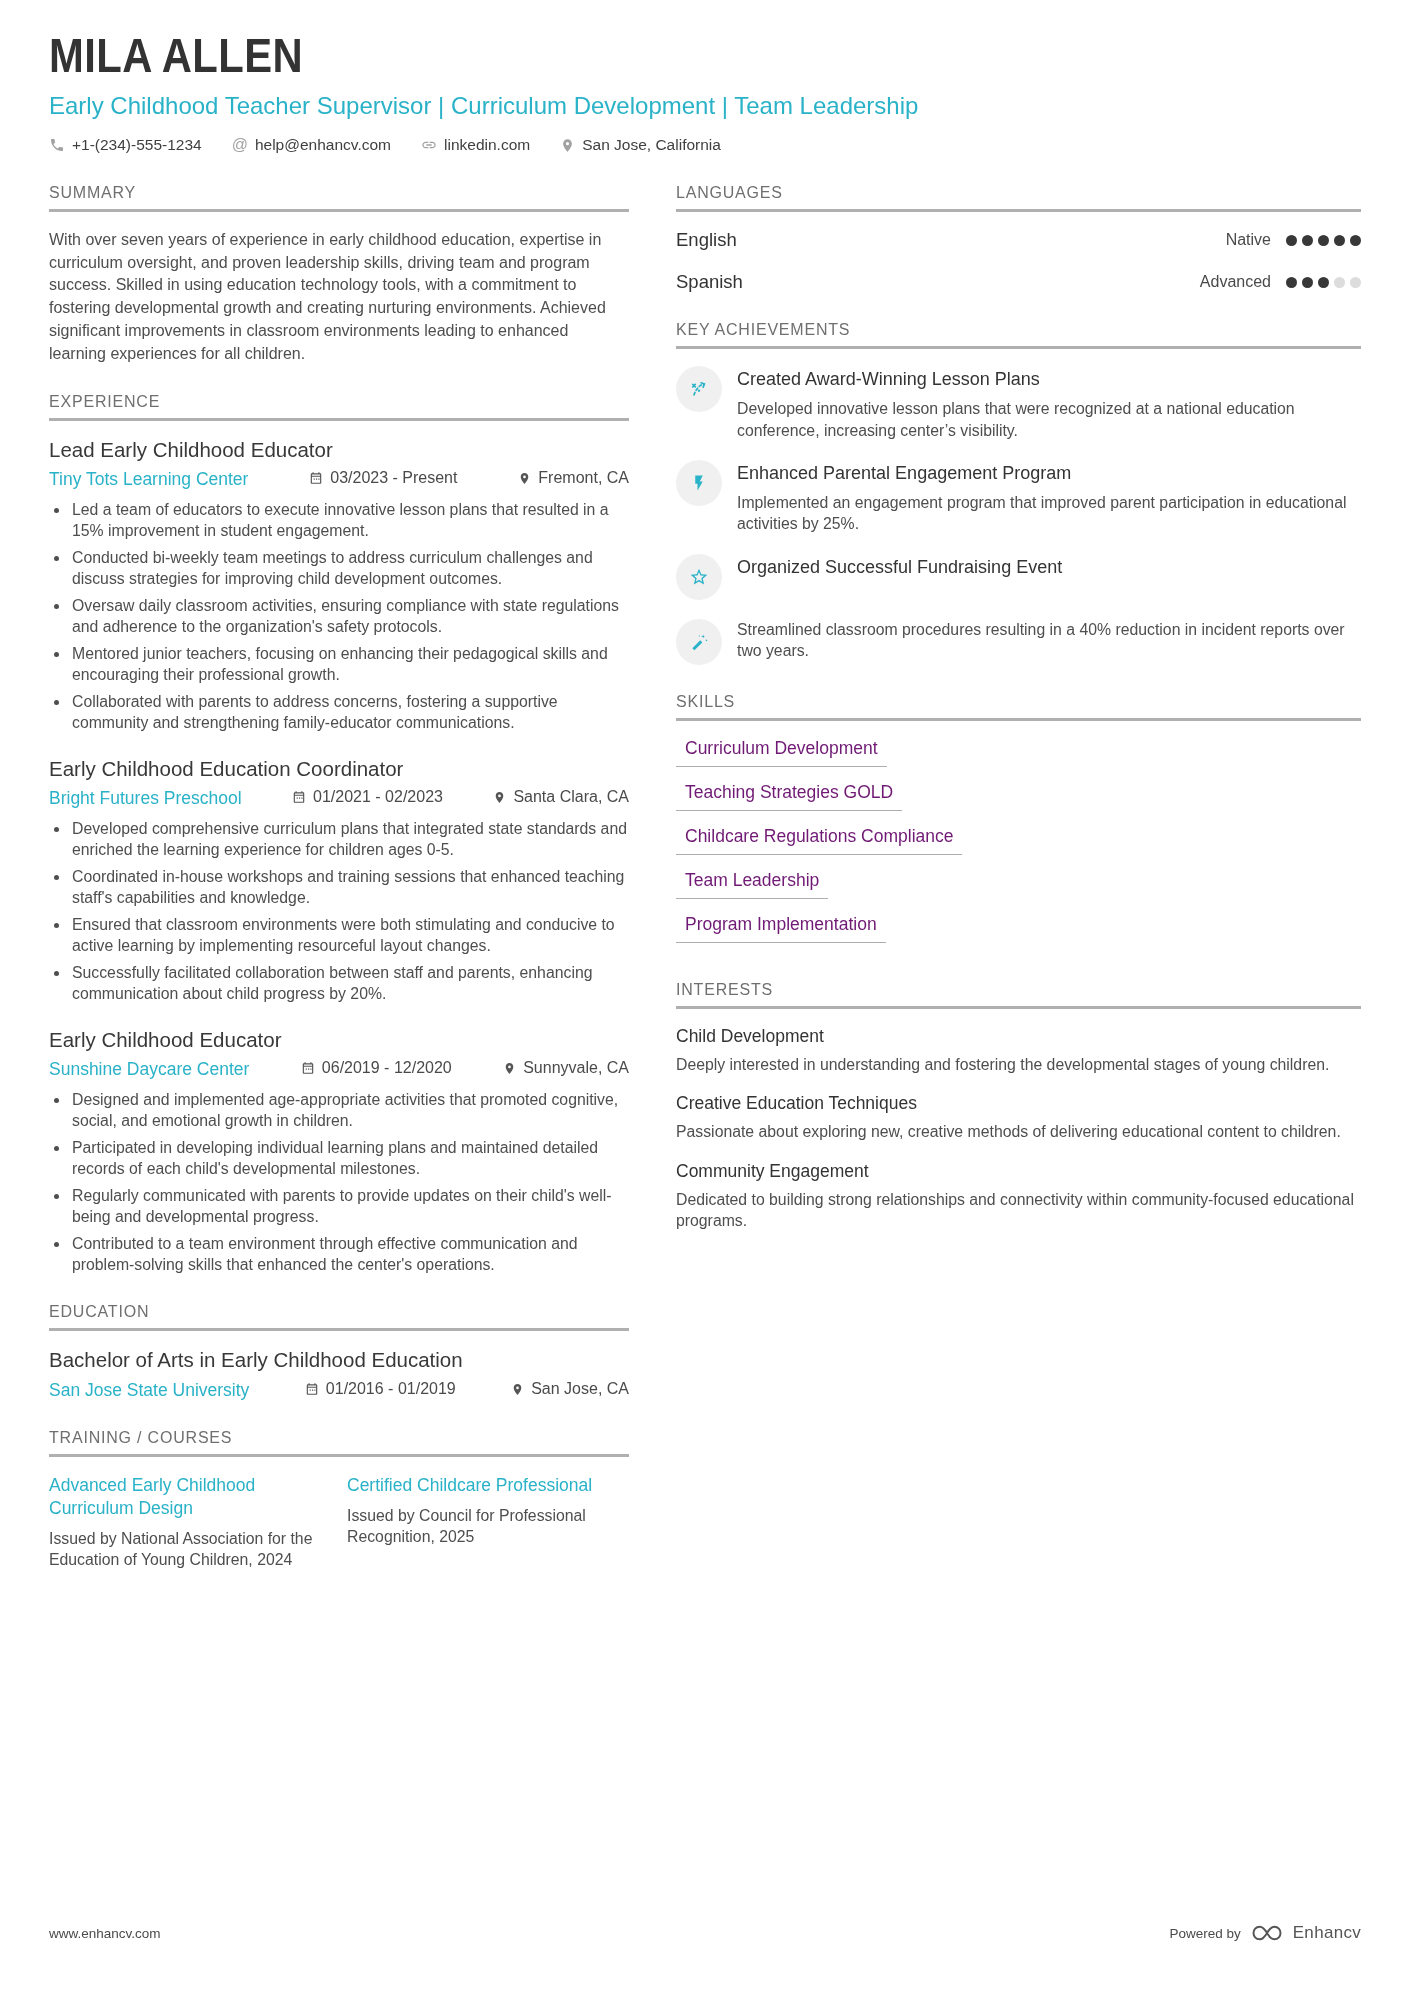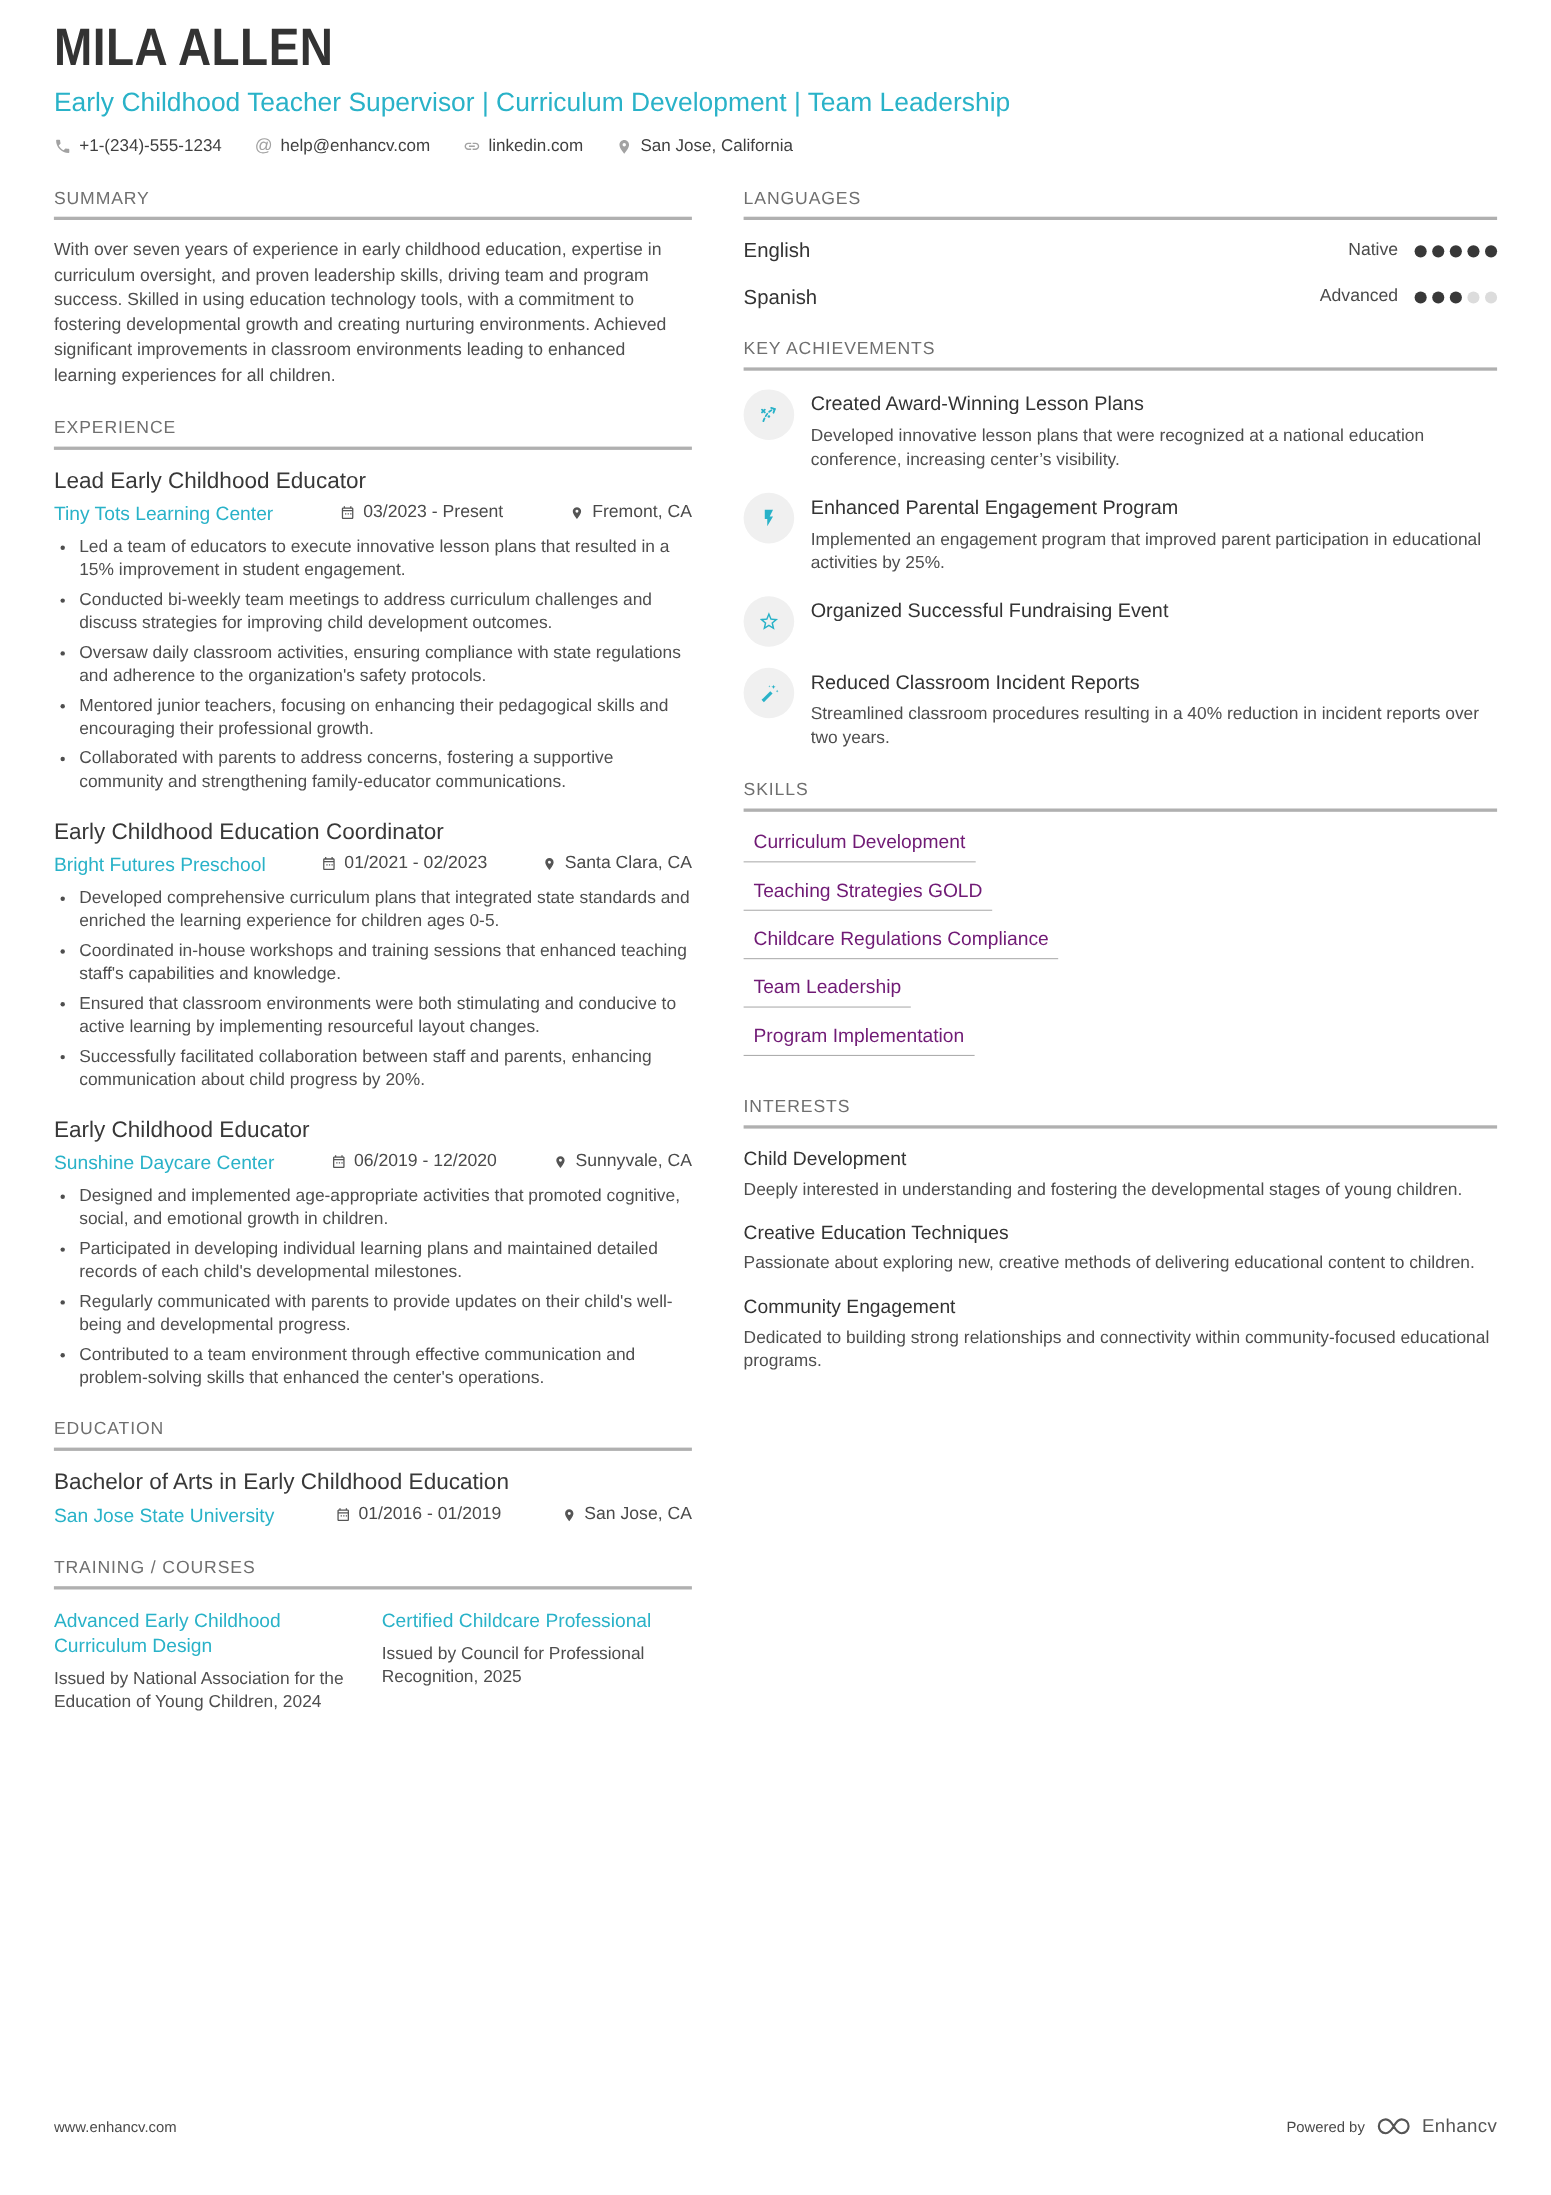--- a/index.html
+++ b/index.html
@@ -5,21 +5,21 @@
   * { box-sizing: border-box; }
   html, body { margin: 0; padding: 0; }
   body {
     width: 1410px; height: 1995px;
     background: #ffffff;
     font-family: "Liberation Sans", sans-serif;
     position: relative;
     overflow: hidden;
     color: #4e4e4e;
   }
-  .page { padding: 20px 49px 0 49px; }
+  .page { padding: 32px 49px 0 49px; }
 
   
   .name {
     font-size: 48px; font-weight: 700; color: #333;
     line-height: 1; margin: 0 0 12px 0;
     display: inline-block; transform: scaleX(0.87); transform-origin: left center;
     letter-spacing: 0.5px;
   }
   .headline { font-size: 24px; color: var(--accent); margin: 0 0 16px 0; font-weight: 400; }
   .contacts { display: flex; align-items: center; gap: 30px; font-size: 15.5px; color: #3f3f3f; margin-bottom: 30px; }
@@ -360,21 +360,20 @@
         <div class="ach">
           <div class="ach-icon">
             <svg width="20" height="20" viewBox="0 0 24 24" fill="currentColor">
               <path d="M4 19.5 L13.5 10 L16 12.5 L6.5 22 Z"></path>
               <path d="M17 3 l0.6 1.7 L19.3 5.3 l-1.7 0.6 L17 7.6 l-0.6-1.7 L14.7 5.3 l1.7-0.6 Z"></path>
               <path d="M21 8.5 l0.4 1.1 1.1 0.4 -1.1 0.4 -0.4 1.1 -0.4-1.1 -1.1-0.4 1.1-0.4 Z"></path>
               <path d="M12.5 3.5 l0.3 0.9 0.9 0.3 -0.9 0.3 -0.3 0.9 -0.3-0.9 -0.9-0.3 0.9-0.3 Z"></path>
             </svg>
           </div>
           <div class="ach-body">
-            <div class="ach-title">Reduced Classroom Incident Reports</div>
             <div class="ach-desc">Streamlined classroom procedures resulting in a 40% reduction in incident reports over two years.</div>
           </div>
         </div>
       </div>
 
       <div class="section">
         <div class="section-heading">SKILLS</div>
         <div class="skill-line"><span class="skill-item">Curriculum Development</span></div>
         <div class="skill-line"><span class="skill-item">Teaching Strategies GOLD</span></div>
         <div class="skill-line"><span class="skill-item">Childcare Regulations Compliance</span></div>

